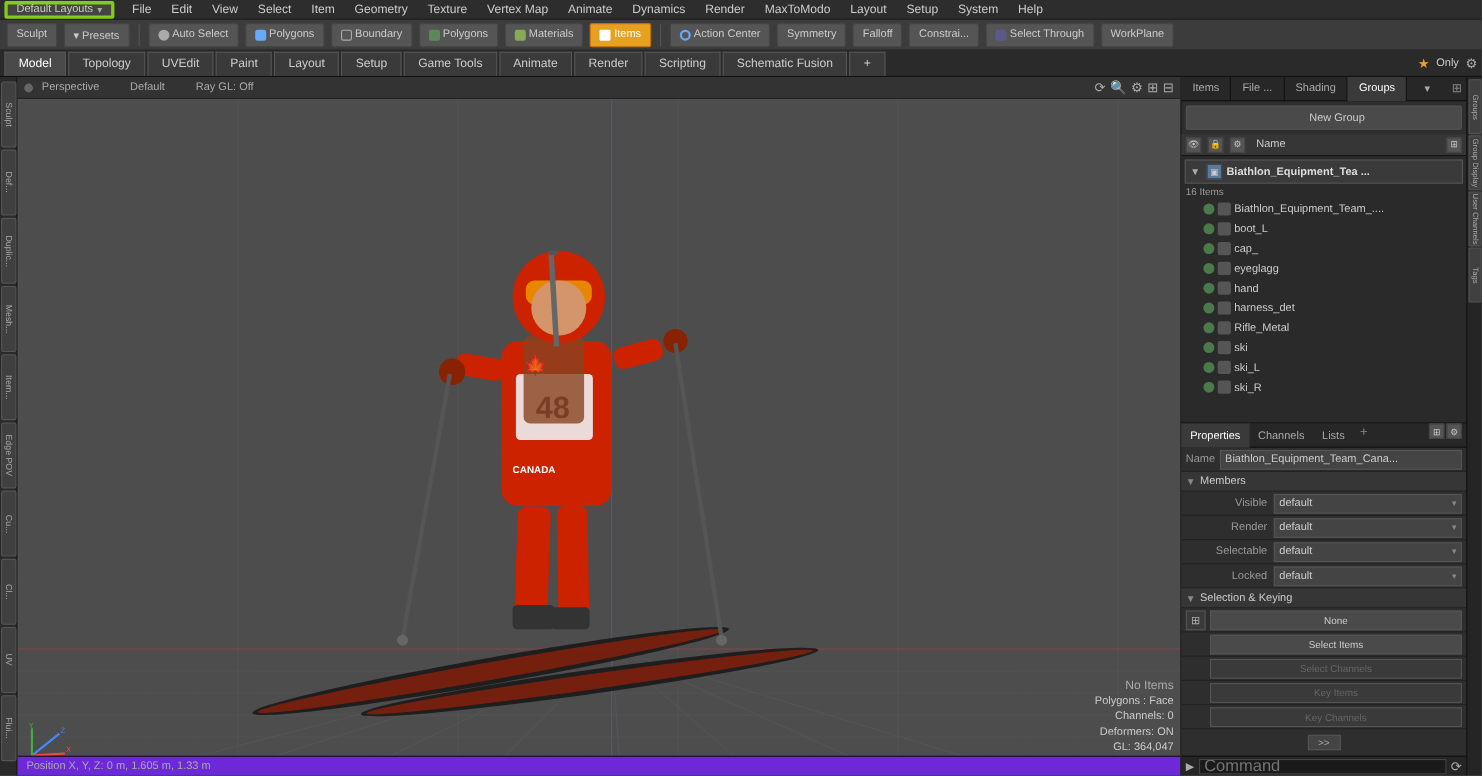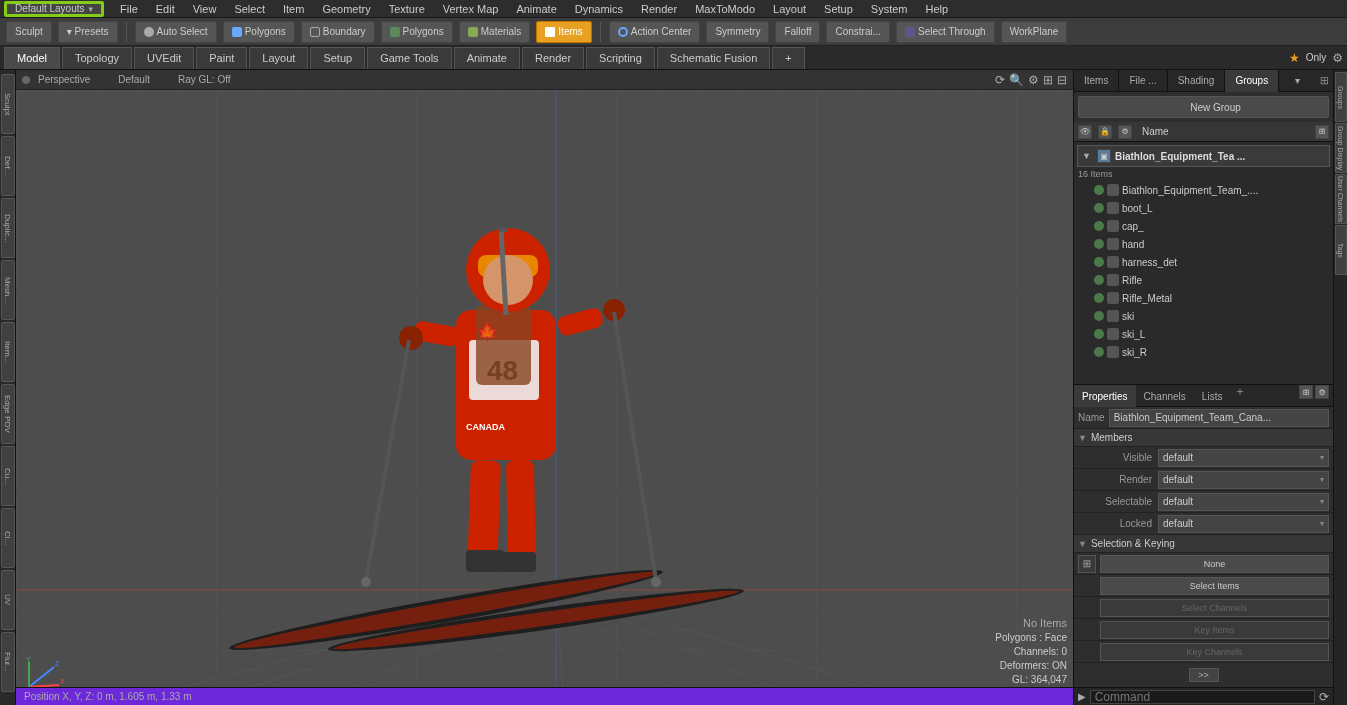--- a/index.html
+++ b/index.html
@@ -517,21 +517,21 @@
       align-items: center;
       padding: 0 4px;
       gap: 4px;
     }
     .cmd-input {
       flex: 1;
       height: 14px;
       background: #1a1a1a;
       border: 1px solid #444;
       color: #ccc;
-      font-size: 12px;
+      font-size: 15px;
       padding: 0 4px;
     }
 
     
     ::-webkit-scrollbar { width: 6px; }
     ::-webkit-scrollbar-track { background: #222; }
     ::-webkit-scrollbar-thumb { background: #555; border-radius: 3px; }
   </style>
 </head>
 <body>
@@ -806,31 +806,31 @@
             <span class="tree-item-label">boot_L</span>
           </div>
           <div class="tree-item">
             <div class="tree-item-vis"></div>
             <div class="tree-item-icon"></div>
             <span class="tree-item-label">cap_</span>
           </div>
           <div class="tree-item">
             <div class="tree-item-vis"></div>
             <div class="tree-item-icon"></div>
+            <span class="tree-item-label">eyeglagg</span>
+          </div>
+          <div class="tree-item">
+            <div class="tree-item-vis"></div>
+            <div class="tree-item-icon"></div>
             <span class="tree-item-label">hand</span>
           </div>
           <div class="tree-item">
             <div class="tree-item-vis"></div>
             <div class="tree-item-icon"></div>
             <span class="tree-item-label">harness_det</span>
-          </div>
-          <div class="tree-item">
-            <div class="tree-item-vis"></div>
-            <div class="tree-item-icon"></div>
-            <span class="tree-item-label">Rifle</span>
           </div>
           <div class="tree-item">
             <div class="tree-item-vis"></div>
             <div class="tree-item-icon"></div>
             <span class="tree-item-label">Rifle_Metal</span>
           </div>
           <div class="tree-item">
             <div class="tree-item-vis"></div>
             <div class="tree-item-icon"></div>
             <span class="tree-item-label">ski</span>

